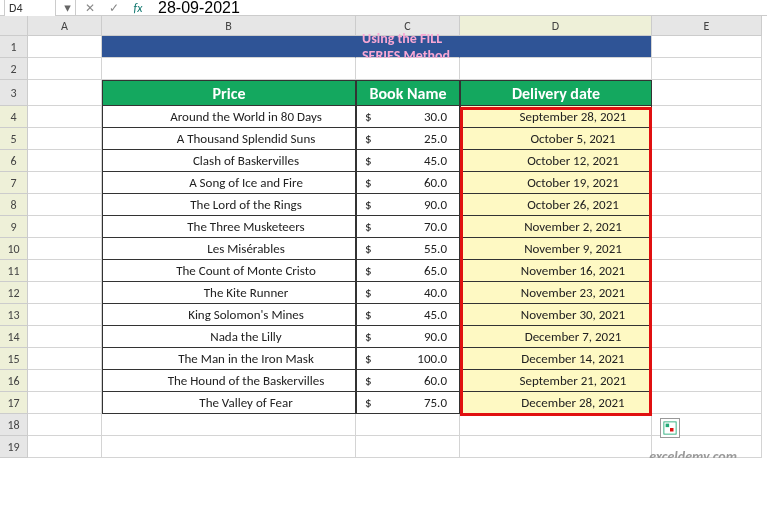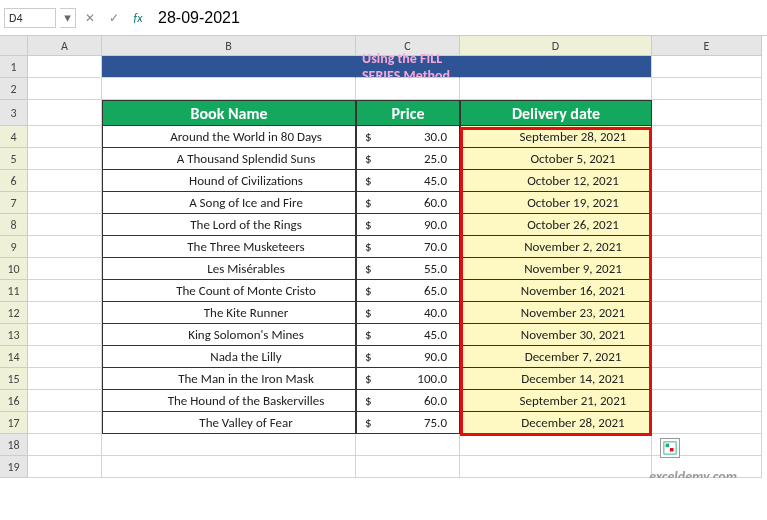--- a/index.html
+++ b/index.html
@@ -1,18 +1,18 @@
 <!DOCTYPE html>
 <html><head>
   <meta charset="utf-8">
   <style>
     * { box-sizing: border-box; margin: 0; padding: 0; }
     body { font-family: Calibri, Arial, sans-serif; font-size: 13px; background: #fff; color: #222; }
     
-    .formula-bar { display: flex; align-items: center; height: 36px; border-bottom: 1px solid #ccc; background: #fff; padding: 2px 4px; gap: 4px; }
+    .formula-bar { display: flex; align-items: center; height: 16px; border-bottom: 1px solid #ccc; background: #fff; padding: 2px 4px; gap: 4px; }
     .name-box { width: 52px; height: 20px; border: 1px solid #ccc; background: #fff; display: flex; align-items: center; padding: 0 4px; font-size: 12px; color: #333; }
     .name-box-arrow { width: 16px; height: 20px; border: 1px solid #ccc; border-left: none; display: flex; align-items: center; justify-content: center; color: #666; }
     .fb-btn { width: 20px; height: 20px; display: flex; align-items: center; justify-content: center; color: #888; font-size: 12px; }
     .fx { font-style: italic; font-size: 12px; color: #0f766e; }
     .formula-input { flex: 1; height: 20px; border: none; padding: 0 6px; font-size: 16px; background: transparent; outline: none; }
     
     .sheet { position: relative; }
     .grid { display: grid; grid-template-columns: 28px 74px 254px 104px 192px 110px; }
     
     .col-header, .row-header, .corner { background: #e6e6e6; border-right: 1px solid #ccc; border-bottom: 1px solid #ccc; display: flex; align-items: center; justify-content: center; font-size: 12px; color: #444; height: 20px; }
@@ -69,22 +69,22 @@
       <div class="cell title-cell title-end"></div>
       <div class="cell"></div>
       <div class="row-header">2</div>
       <div class="cell"></div>
       <div class="cell"></div>
       <div class="cell"></div>
       <div class="cell"></div>
       <div class="cell"></div>
       <div class="row-header tall">3</div>
       <div class="cell tall"></div>
+      <div class="cell tall header-cell" style="grid-column: span 1;">Price</div>
       <div class="cell tall header-cell">Book Name</div>
-      <div class="cell tall header-cell" style="grid-column: span 1;">Price</div>
       <div class="cell tall header-cell">Delivery date</div>
       <div class="cell tall"></div>
       <div class="row-header row-sel">4</div>
       <div class="cell"></div>
       <div class="cell data-cell bookname">Around the World in 80 Days</div>
       <div class="cell data-cell" style="justify-content: space-between; padding-left: 8px; padding-right: 12px;">
         <span>$</span>
         <span>30.0</span>
       </div>
       <div class="cell data-cell date-cell">September 28, 2021</div>
@@ -93,21 +93,21 @@
       <div class="cell"></div>
       <div class="cell data-cell bookname">A Thousand Splendid Suns</div>
       <div class="cell data-cell" style="justify-content: space-between; padding-left: 8px; padding-right: 12px;">
         <span>$</span>
         <span>25.0</span>
       </div>
       <div class="cell data-cell date-cell">October 5, 2021</div>
       <div class="cell"></div>
       <div class="row-header row-sel">6</div>
       <div class="cell"></div>
-      <div class="cell data-cell bookname">Hound of Civilizations</div>
+      <div class="cell data-cell bookname">Clash of Baskervilles</div>
       <div class="cell data-cell" style="justify-content: space-between; padding-left: 8px; padding-right: 12px;">
         <span>$</span>
         <span>45.0</span>
       </div>
       <div class="cell data-cell date-cell">October 12, 2021</div>
       <div class="cell"></div>
       <div class="row-header row-sel">7</div>
       <div class="cell"></div>
       <div class="cell data-cell bookname">A Song of Ice and Fire</div>
       <div class="cell data-cell" style="justify-content: space-between; padding-left: 8px; padding-right: 12px;">

